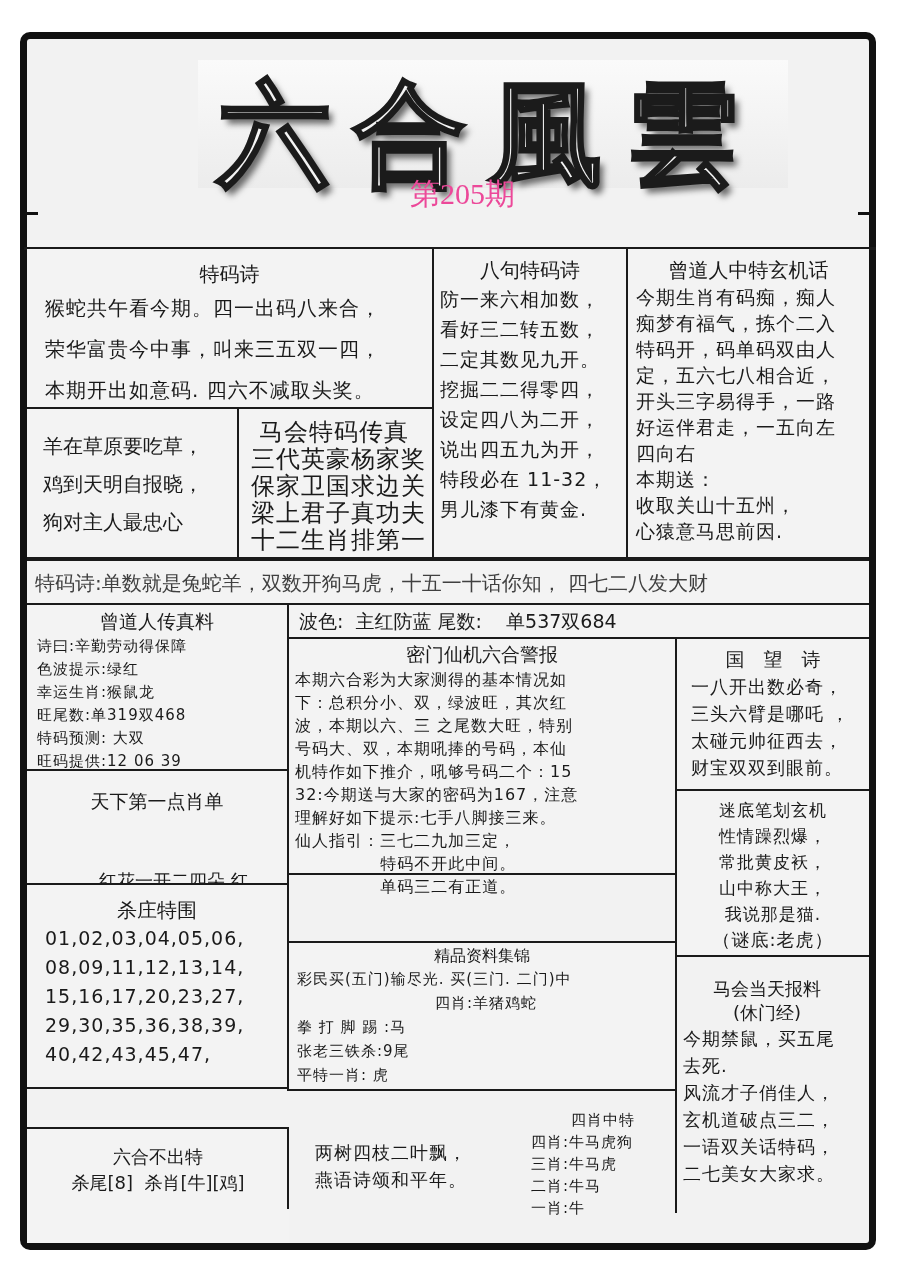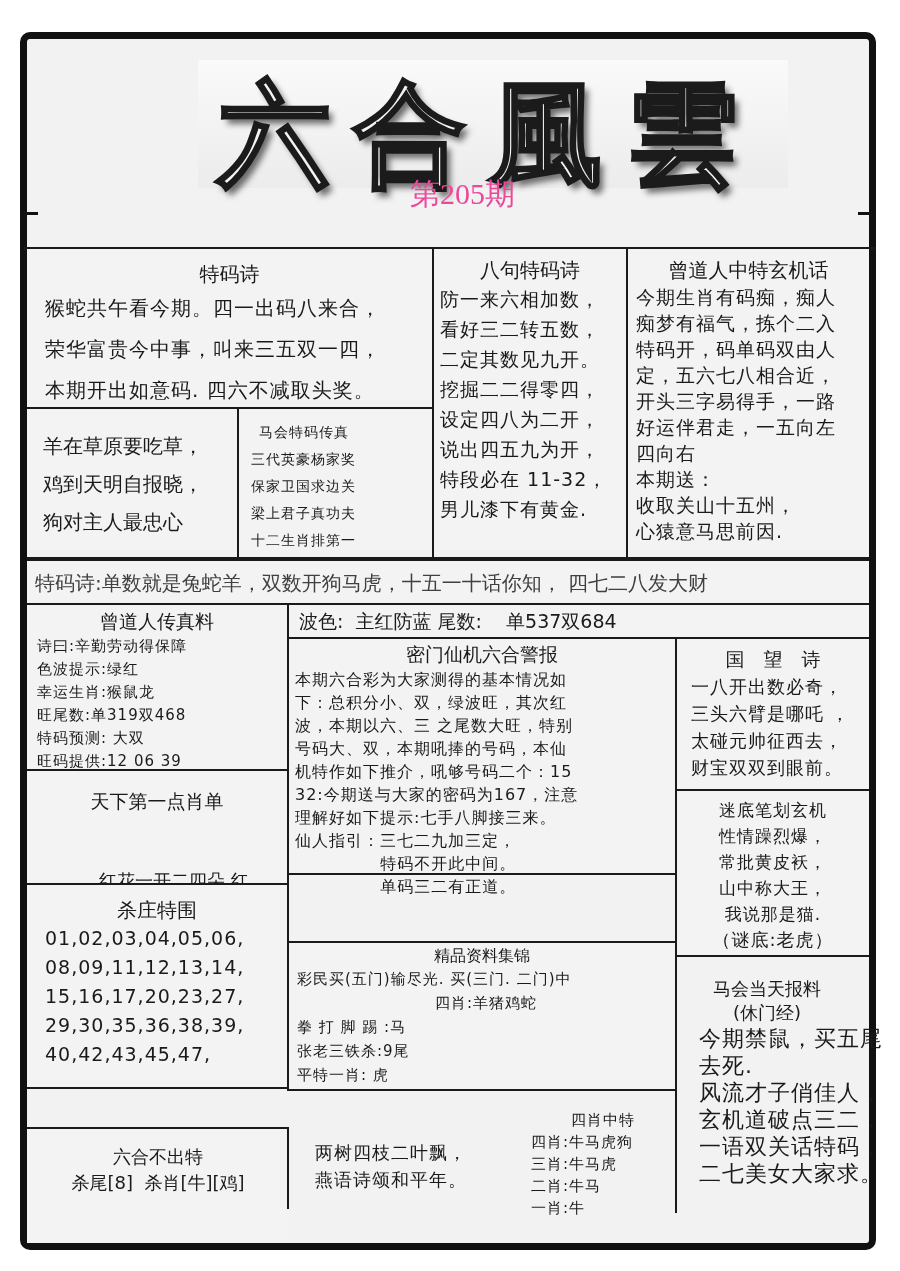--- a/index.html
+++ b/index.html
@@ -60,21 +60,21 @@
 
 <div class="box" style="left:27px;top:407px;width:212px;height:152px;border-left:none;">
   <div class="lines" style="font-size:20px;line-height:38px;padding:18px 0 0 16px;">
     <div>羊在草原要吃草，</div>
     <div>鸡到天明自报晓，</div>
     <div>狗对主人最忠心</div>
   </div>
 </div>
 
 <div class="box" style="left:237px;top:407px;width:197px;height:152px;">
-  <div class="lines" style="font-size:14px;line-height:27px;padding:10px 0 0 12px;letter-spacing:1px;">
+  <div class="lines" style="font-size:24px;line-height:27px;padding:10px 0 0 12px;letter-spacing:1px;">
     <div style="padding-left:8px;">马会特码传真</div>
     <div>三代英豪杨家奖</div>
     <div>保家卫国求边关</div>
     <div>梁上君子真功夫</div>
     <div>十二生肖排第一</div>
   </div>
 </div>
 
 <div class="box" style="left:432px;top:249px;width:196px;height:310px;border-top:none;">
   <div class="ctr" style="font-size:20px;margin-top:8px;">八句特码诗</div>
@@ -208,21 +208,21 @@
     <div>常批黄皮袄，</div>
     <div>山中称大王，</div>
     <div>我说那是猫.</div>
     <div style="font-size:18px;">（谜底:老虎）</div>
   </div>
 </div>
 
 <div class="abs" style="left:675px;top:955px;width:184px;height:260px;">
   <div class="ctr" style="font-size:18px;margin-top:22px;">马会当天报料</div>
   <div class="ctr" style="font-size:18px;">(休门经)</div>
-  <div class="lines" style="font-size:22px;line-height:27px;padding-left:24px;letter-spacing:1px;">
+  <div class="lines" style="font-size:18px;line-height:27px;padding-left:8px;letter-spacing:1px;">
     <div>今期禁鼠，买五尾</div>
     <div>去死.</div>
     <div>风流才子俏佳人，</div>
     <div>玄机道破点三二，</div>
     <div>一语双关话特码，</div>
     <div>二七美女大家求。</div>
   </div>
 </div>
 
 </body></html>

